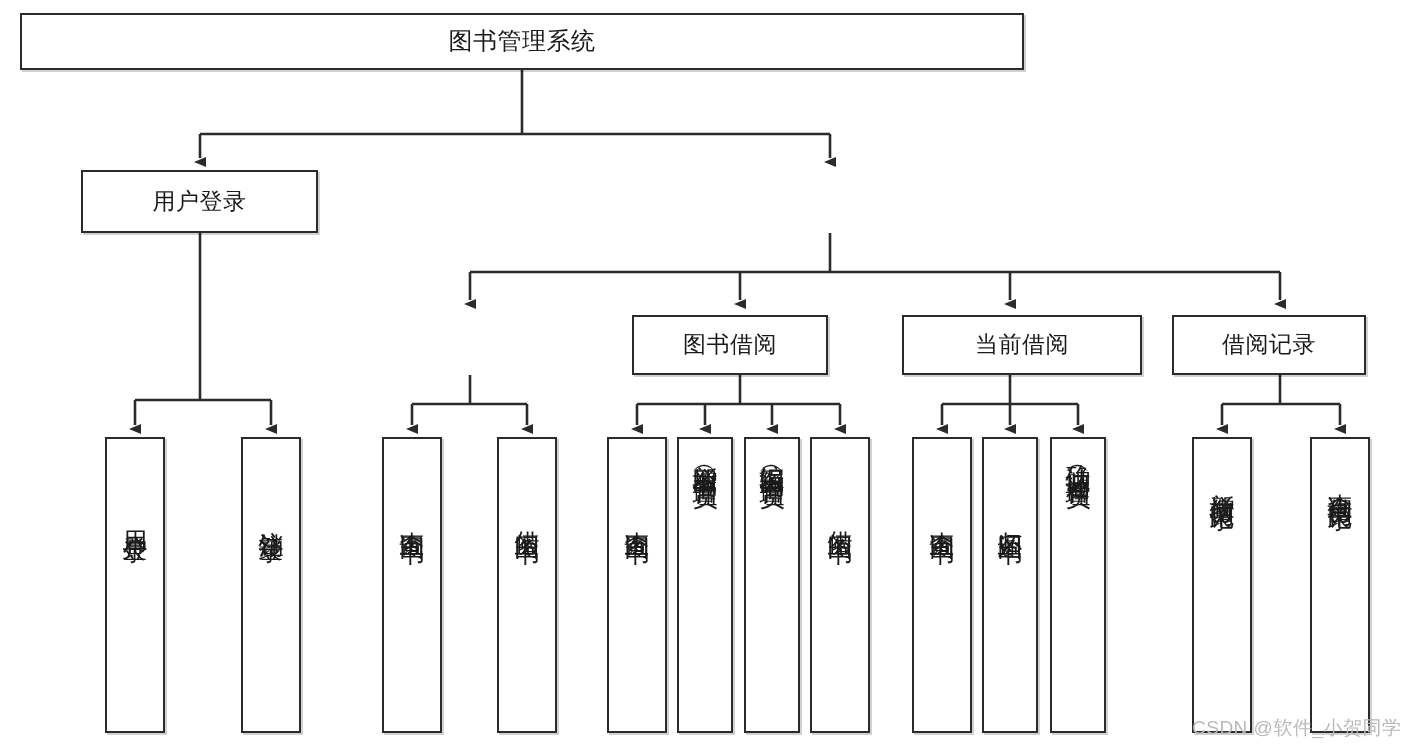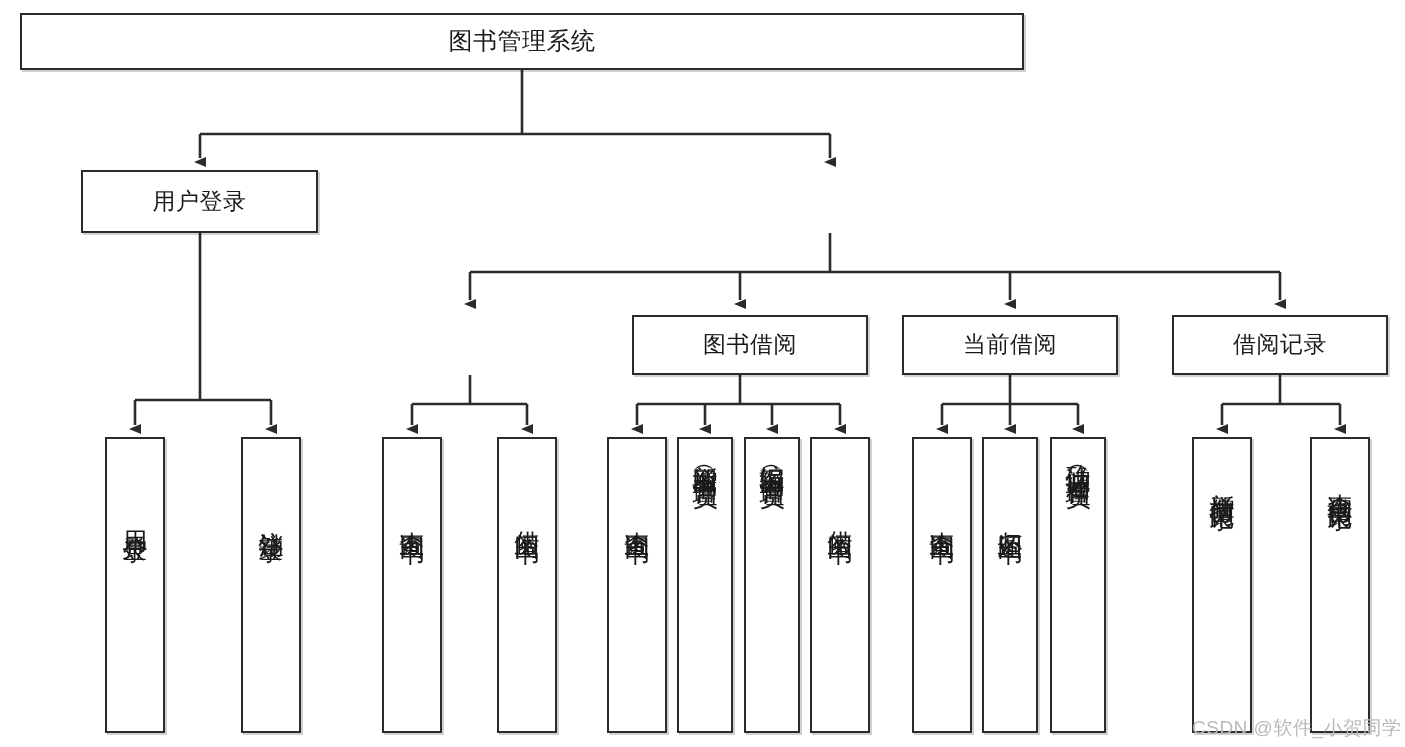--- a/index.html
+++ b/index.html
@@ -130,27 +130,27 @@
   </svg>
 
   <div class="node h root" style="left:20px; top:13px; width:1004px; height:57px;">
     <span class="lbl">图书管理系统</span>
   </div>
 
   <div class="node h" style="left:81px; top:170px; width:237px; height:63px;">
     <span class="lbl">用户登录</span>
   </div>
 
-  <div class="node h" style="left:632px; top:315px; width:236px; height:60px;">
+  <div class="node h" style="left:632px; top:315px; width:196px; height:60px;">
     <span class="lbl">图书借阅</span>
   </div>
-  <div class="node h" style="left:902px; top:315px; width:216px; height:60px;">
+  <div class="node h" style="left:902px; top:315px; width:240px; height:60px;">
     <span class="lbl">当前借阅</span>
   </div>
-  <div class="node h" style="left:1172px; top:315px; width:216px; height:60px;">
+  <div class="node h" style="left:1172px; top:315px; width:194px; height:60px;">
     <span class="lbl">借阅记录</span>
   </div>
 
   <div class="node v" style="left:105px; top:437px; width:60px; height:296px; padding-top:72px;">
     <span class="lbl">用户登录</span>
   </div>
   <div class="node v" style="left:241px; top:437px; width:60px; height:296px; padding-top:72px;">
     <span class="lbl">注销登录</span>
   </div>
 

